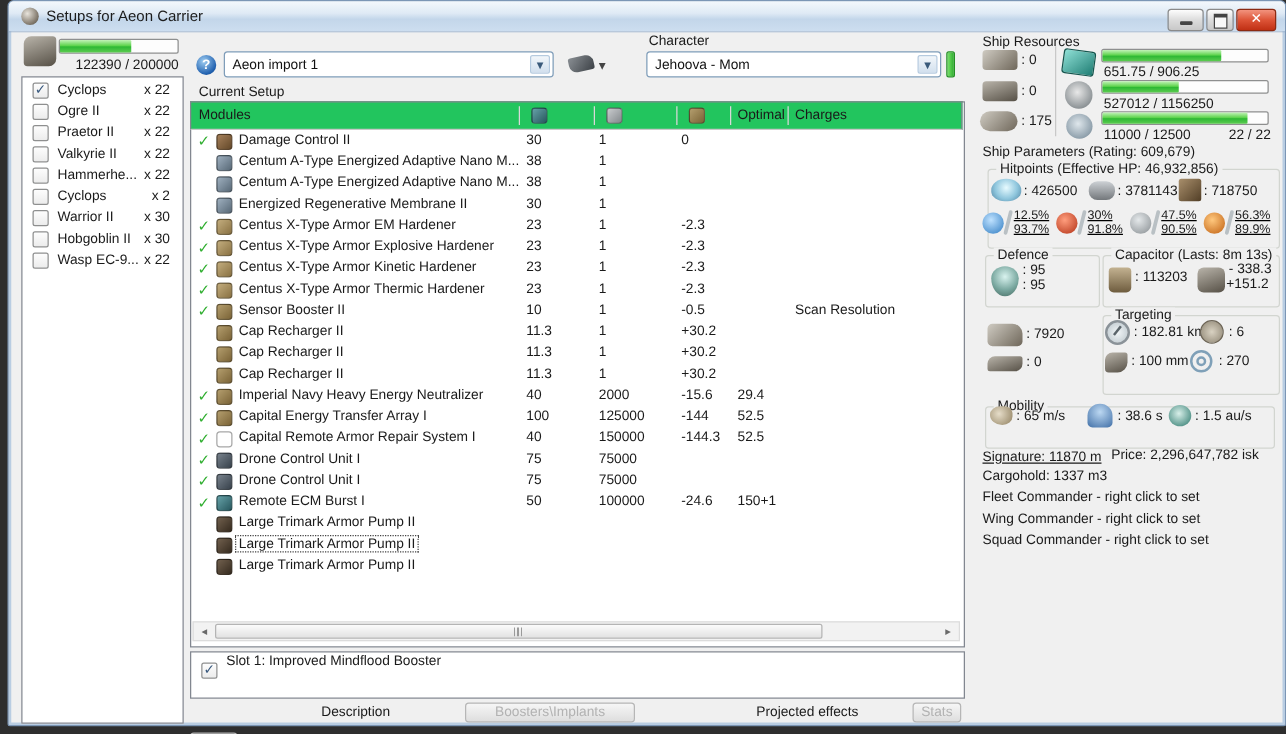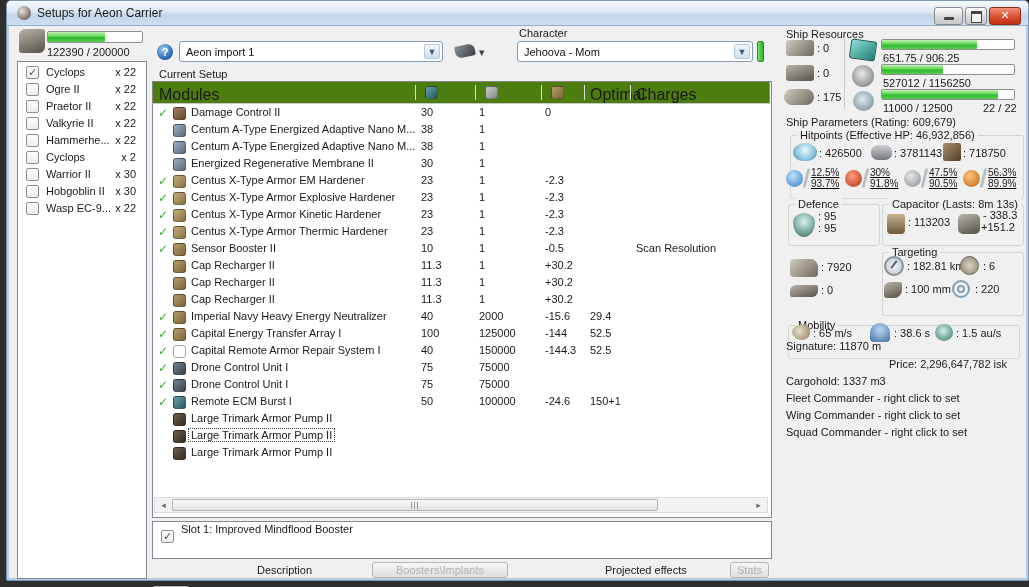--- a/index.html
+++ b/index.html
@@ -30,22 +30,22 @@
   .panel{position:absolute;background:#fff;border:1px solid #828790;}
   .cb{display:inline-block;width:13px;height:13px;background:linear-gradient(180deg,#fdfdfd,#ececec);
     border:1px solid #8e8f8f;border-radius:2px;box-sizing:border-box;font-size:11px;line-height:11px;
     text-align:center;color:#39597e;font-weight:bold;cursor:pointer;}
   
   .drone-row{position:relative;height:17px;font-size:11px;color:#1a1a1a;}
   .drone-row .cb{position:absolute;left:8px;top:1px;}
   .drone-name{position:absolute;left:28px;top:1px;}
   .drone-qty{position:absolute;right:10px;top:1px;}
   
-  .thead{position:absolute;left:145px;top:80px;width:618px;height:23px;background:#4d7c0f;
-    border:1px solid #828790;border-bottom:1px solid #c8c8c8;box-sizing:border-box;font-size:16px;color:#1a1a1a;}
+  .thead{position:absolute;left:145px;top:80px;width:618px;height:23px;background:#22c55e;
+    border:1px solid #828790;border-bottom:1px solid #c8c8c8;box-sizing:border-box;font-size:11px;color:#1a1a1a;}
   .hsep{position:absolute;top:3px;bottom:3px;width:1px;background:#d8d8d8;}
   .mrow{position:relative;height:17px;font-size:11px;color:#1a1a1a;white-space:nowrap;}
   .mcheck{position:absolute;left:5px;top:1px;color:#2fae2f;font-weight:bold;font-size:12px;}
   .micon{position:absolute;left:20px;top:2px;width:13px;height:13px;border-radius:3px;border:1px solid rgba(0,0,0,.35);box-sizing:border-box;}
   .ic-brown{background:linear-gradient(135deg,#a5805a,#64492a);}
   .ic-steel{background:linear-gradient(135deg,#9fb0bf,#596a78);}
   .ic-tan{background:linear-gradient(135deg,#c3ad7e,#8a7243);}
   .ic-gold{background:linear-gradient(135deg,#b49e6e,#7b6437);}
   .ic-violet{background:linear-gradient(135deg,#a293b1,#635071;);}
   .ic-dark{background:linear-gradient(135deg,#78828c,#38424c);}
@@ -118,21 +118,21 @@
     <div class="wbtn" style="left:958px;width:20px;">
         <span class="glyph-max"></span>
       </div>
     <div class="wbtn close" style="left:982px;width:30px;">✕</div>
   </div>
 
   <div class="gicon im-metal2" style="left:12px;top:28px;width:26px;height:24px;border-radius:6px 3px 6px 3px;"></div>
   <div class="pbar" style="left:40px;top:30px;width:96px;">
     <div class="pfill" style="width: 61%;"></div>
   </div>
-  <div class="label" style="left:40px;top:45px;width:96px;text-align:left;">122390 / 200000</div>
+  <div class="label" style="left:40px;top:45px;width:96px;text-align:right;">122390 / 200000</div>
 
   <div class="panel" style="left:10px;top:60px;width:128px;height:516px;">
     <div id="drone-list" style="padding-top:3px;">
         <div class="drone-row">
           <span class="cb">✓</span>
           <span class="drone-name">Cyclops</span>
           <span class="drone-qty">x 22</span>
         </div>
         <div class="drone-row">
           <span class="cb"></span>
@@ -477,32 +477,32 @@
   <div class="groupbox" style="left:875px;top:251px;width:140px;height:62px;">
     <span class="gb-label">Targeting</span>
   </div>
   <div class="gicon im-dial" style="left:877px;top:255px;width:20px;height:20px;"></div>
   <div class="rtext" style="left:900px;top:259px;">: 182.81 km</div>
   <div class="gicon im-compass" style="left:953px;top:255px;width:19px;height:19px;"></div>
   <div class="rtext" style="left:976px;top:259px;">: 6</div>
   <div class="gicon im-metal2" style="left:877px;top:281px;width:18px;height:16px;border-radius:6px 2px 8px 3px;"></div>
   <div class="rtext" style="left:898px;top:282px;">: 100 mm</div>
   <div class="gicon im-rings" style="left:945px;top:279px;width:18px;height:18px;"></div>
-  <div class="rtext" style="left:968px;top:282px;">: 220</div>
+  <div class="rtext" style="left:968px;top:282px;">: 270</div>
 
   <div class="groupbox" style="left:781px;top:324px;width:230px;height:32px;">
     <span class="gb-label">Mobility</span>
   </div>
   <div class="gicon im-speed" style="left:785px;top:324px;width:18px;height:15px;"></div>
   <div class="rtext" style="left:806px;top:326px;">: 65 m/s</div>
   <div class="gicon im-agility" style="left:863px;top:322px;width:20px;height:19px;"></div>
   <div class="rtext" style="left:887px;top:326px;">: 38.6 s</div>
   <div class="gicon im-warp" style="left:928px;top:323px;width:18px;height:17px;"></div>
   <div class="rtext" style="left:949px;top:326px;">: 1.5 au/s</div>
 
-  <div class="rtext" style="left:779px;top:339px;">Signature: 11870 m</div>
+  <div class="rtext" style="left:779px;top:359px;text-decoration:underline;">Signature: 11870 m</div>
   <div class="rtext" style="left:882px;top:357px;">Price: 2,296,647,782 isk</div>
   <div class="rtext" style="left:779px;top:374px;">Cargohold: 1337 m3</div>
   <div class="rtext" style="left:779px;top:391px;">Fleet Commander - right click to set</div>
   <div class="rtext" style="left:779px;top:408px;">Wing Commander - right click to set</div>
   <div class="rtext" style="left:779px;top:425px;">Squad Commander - right click to set</div>
 
 </div>
 
 </body></html>

